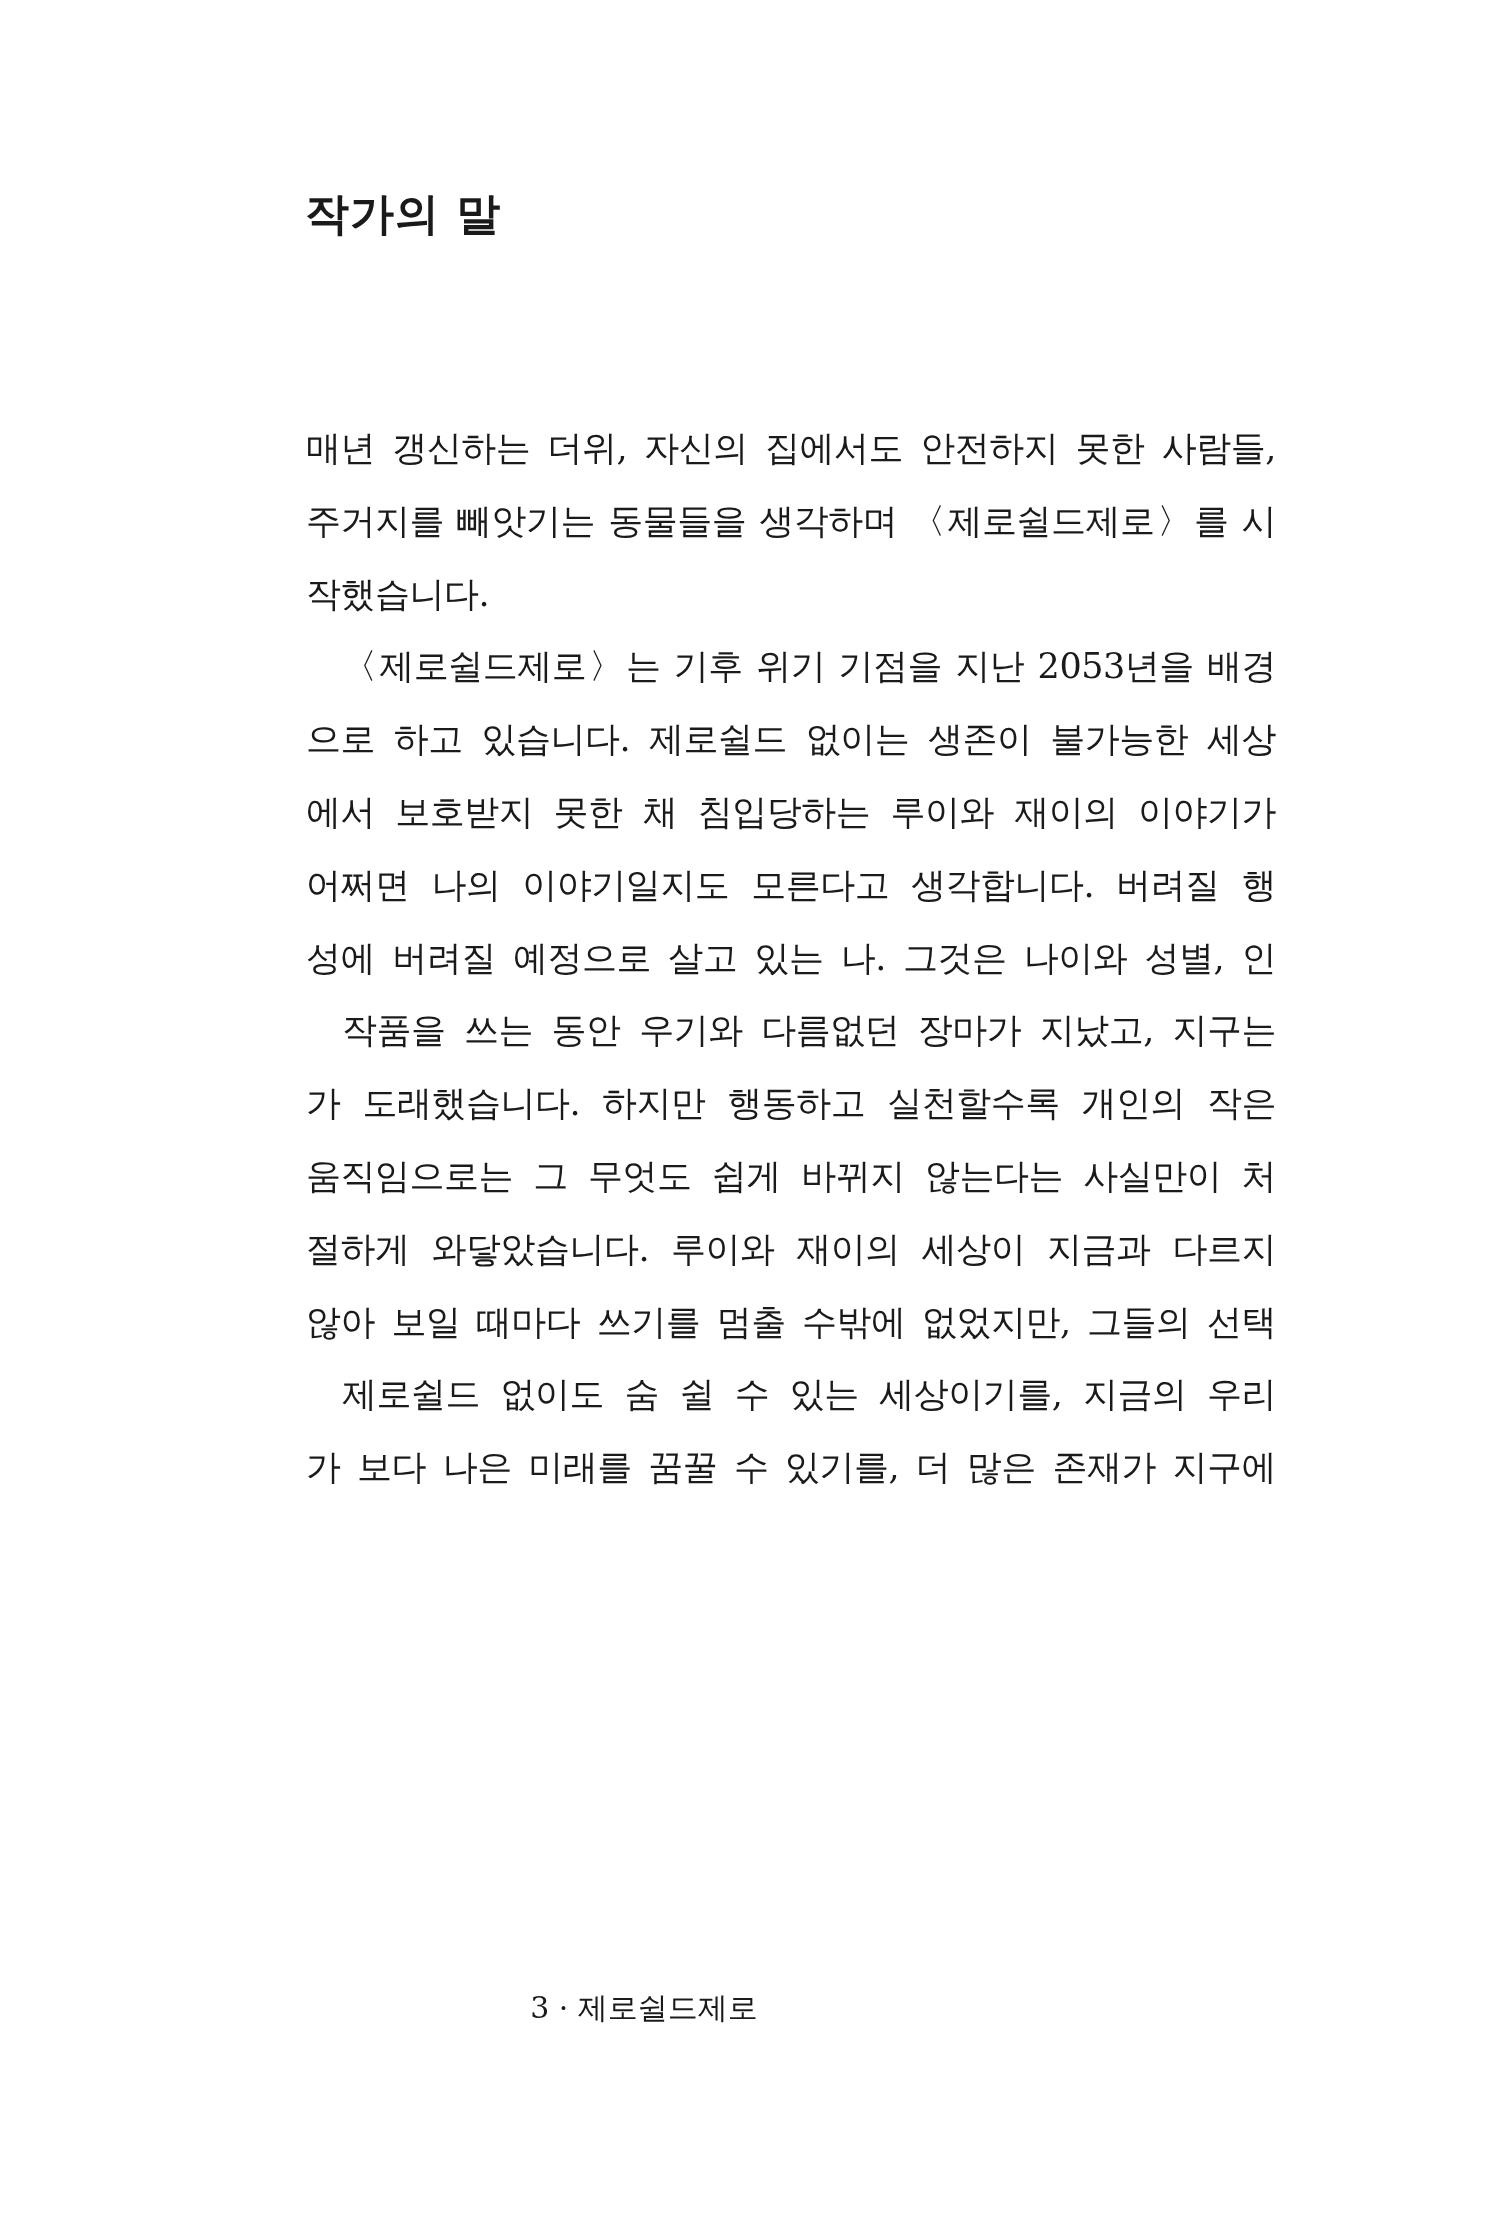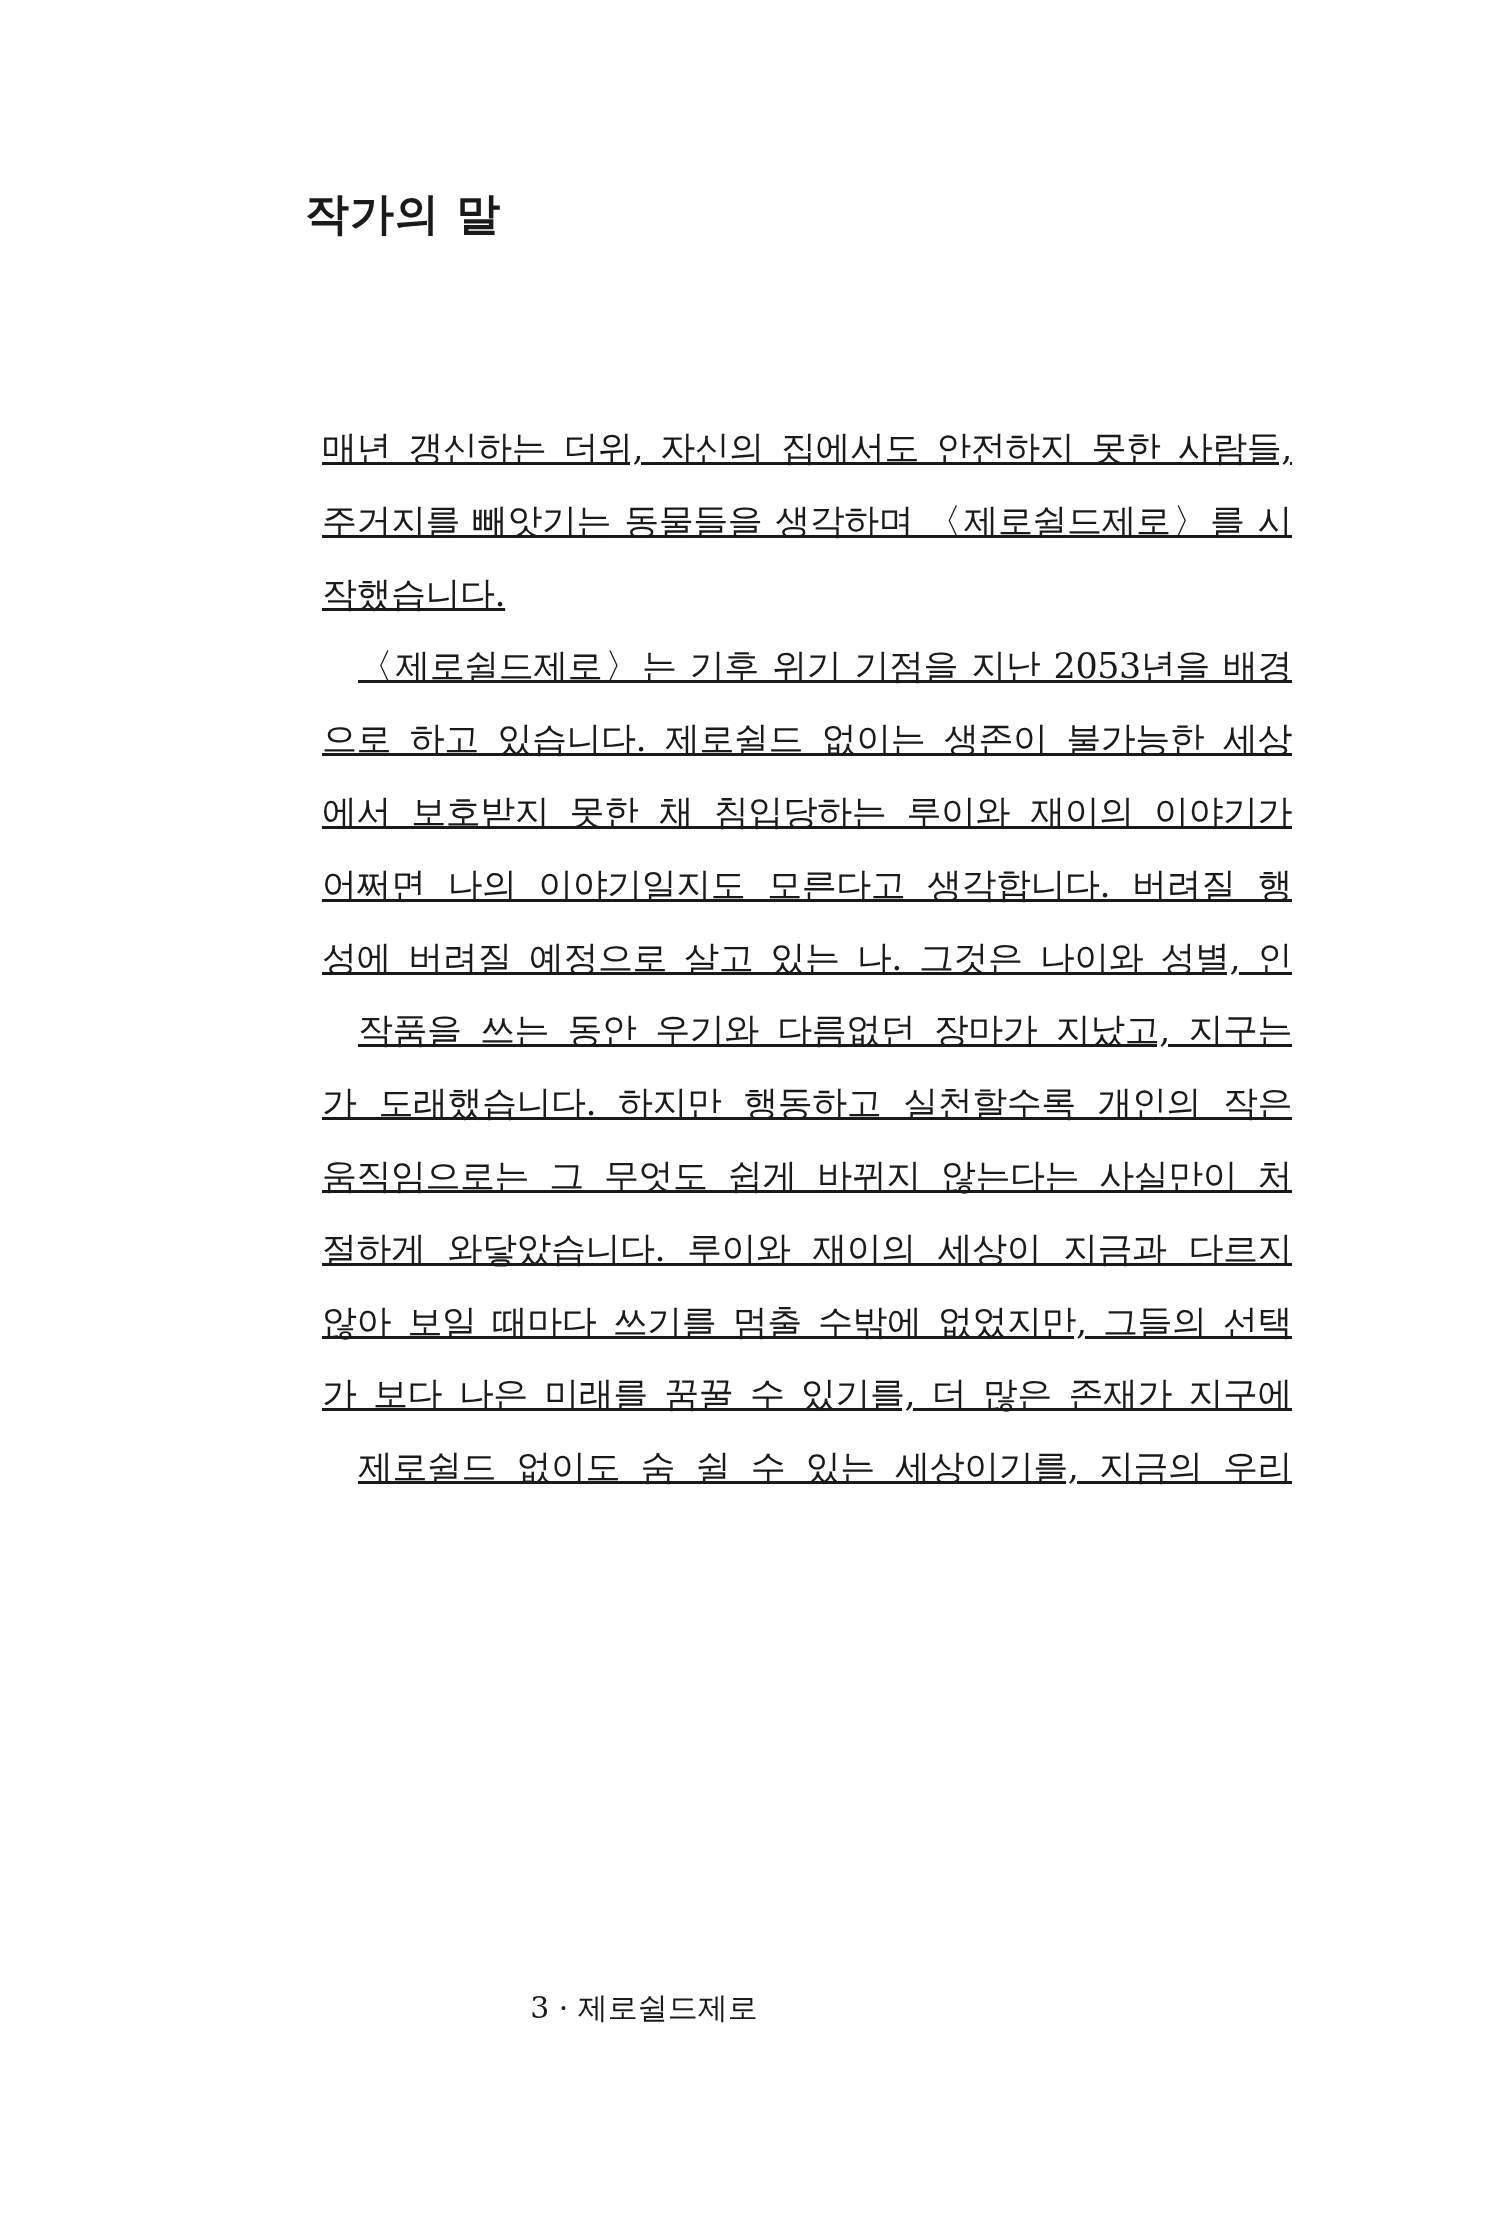--- a/index.html
+++ b/index.html
@@ -1,20 +1,20 @@
 <!DOCTYPE html>
 <html><head>
   <meta charset="utf-8">
   <style>
     html, body { margin: 0; padding: 0; background: #ffffff; }
     body { width: 1512px; height: 2220px; position: relative; overflow: hidden;
            font-family: "DejaVu Serif", "Liberation Serif", serif; color: #1a1a1a; }
     .title { position: absolute; left: 305px; top: 186px; font-size: 44px; line-height: 56px;
              margin: 0; font-weight: bold; letter-spacing: 1px; }
-    .body { position: absolute; left: 322px; top: 412px; width: 970px; text-decoration: underline; }
+    .body { position: absolute; left: 306px; top: 412px; width: 970px; }
     .para { margin: 0; font-size: 35px; line-height: 72.8px; text-align: justify;
             text-align-last: left; word-break: keep-all; letter-spacing: -0.5px; }
     .line { display: block; white-space: nowrap; text-align: justify; text-align-last: justify; }
     .line.last { text-align-last: left; }
     .footer { position: absolute; left: 0; width: 1288px; top: 1988px; text-align: center;
               font-size: 30px; line-height: 40px; }
   </style>
 </head>
 <body>
 
@@ -34,22 +34,22 @@
     <span class="line">성에 버려질 예정으로 살고 있는 나. 그것은 나이와 성별, 인</span>
   </p>
   <p class="para">
     <span class="line" style="padding-left:36px">작품을 쓰는 동안 우기와 다름없던 장마가 지났고, 지구는</span>
     <span class="line">가 도래했습니다. 하지만 행동하고 실천할수록 개인의 작은</span>
     <span class="line">움직임으로는 그 무엇도 쉽게 바뀌지 않는다는 사실만이 처</span>
     <span class="line">절하게 와닿았습니다. 루이와 재이의 세상이 지금과 다르지</span>
     <span class="line">않아 보일 때마다 쓰기를 멈출 수밖에 없었지만, 그들의 선택</span>
   </p>
   <p class="para">
+    <span class="line" style="padding-left:36px">제로쉴드 없이도 숨 쉴 수 있는 세상이기를, 지금의 우리</span>
     <span class="line">가 보다 나은 미래를 꿈꿀 수 있기를, 더 많은 존재가 지구에</span>
-    <span class="line" style="padding-left:36px">제로쉴드 없이도 숨 쉴 수 있는 세상이기를, 지금의 우리</span>
   </p>
 </div>
 
 <div class="footer">
   <span>3</span>
   <span>·</span>
   <span>제로쉴드제로</span>
 </div>
 
 </body></html>

